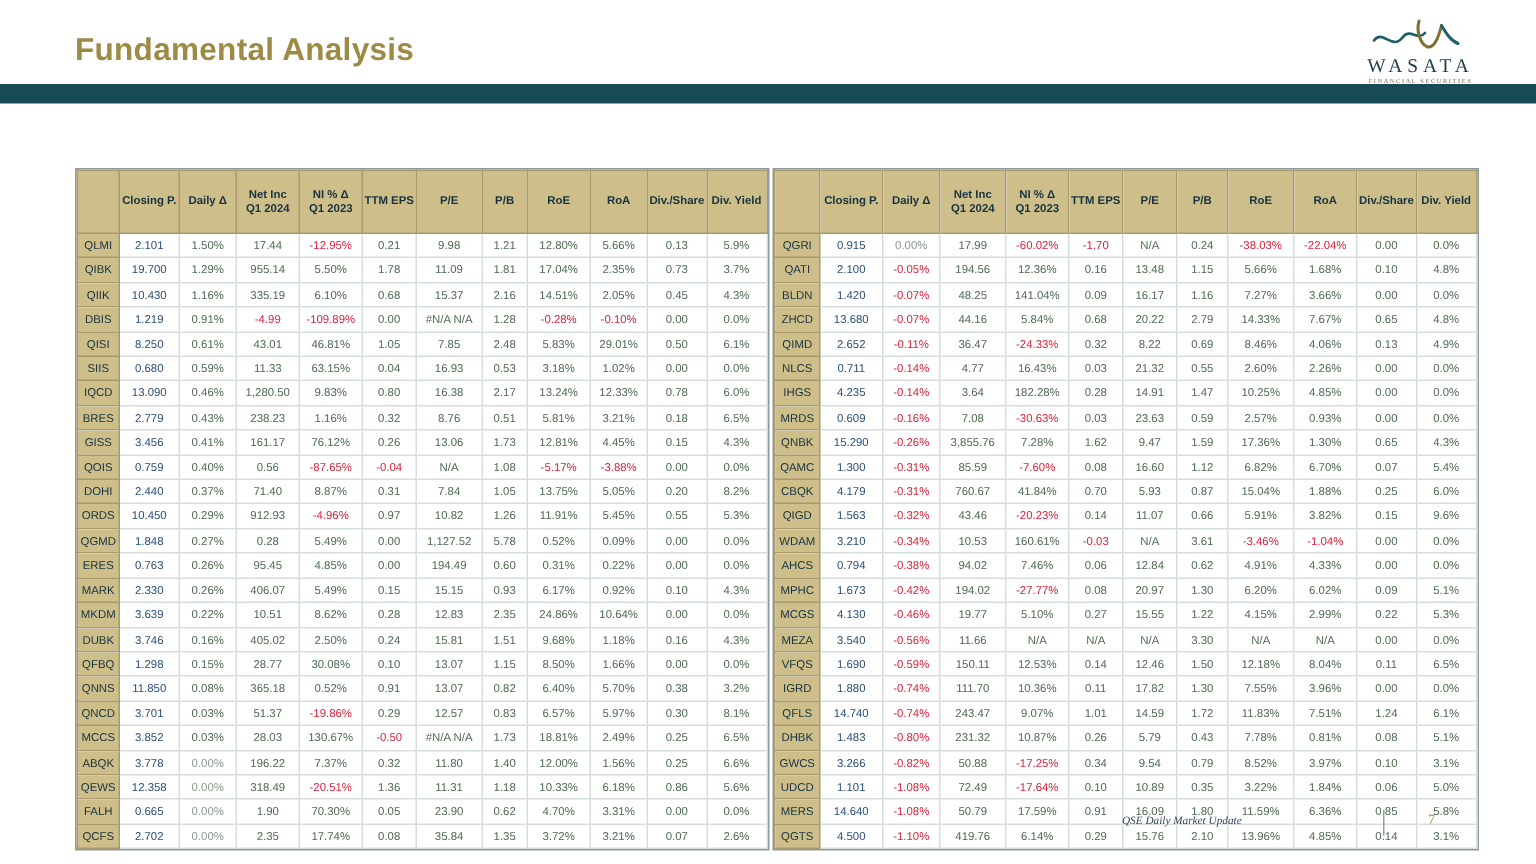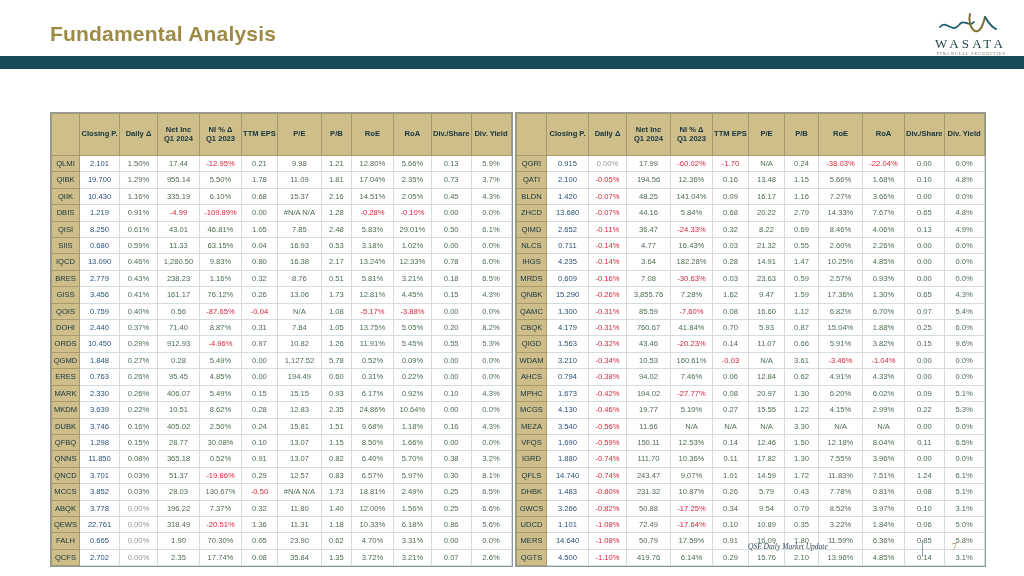--- a/index.html
+++ b/index.html
@@ -24,21 +24,21 @@
     font-size: 21px;
     font-weight: 700;
     letter-spacing: 0.2px;
     color: #9d8a45;
     white-space: nowrap;
   }
   .logo-block {
     position: absolute;
     right: 18px; top: 10px;
     width: 118px;
-    text-align: right;
+    text-align: center;
   }
   .logo-mark { height: 26px; }
   .logo-name {
     font-family: "Liberation Serif", "DejaVu Serif", serif;
     font-size: 13px;
     letter-spacing: 3.2px;
     color: #1b3c4b;
     margin-top: 1px;
     line-height: 1;
   }
@@ -513,21 +513,21 @@
                 <td class="num">0.32</td>
                 <td class="num">11.80</td>
                 <td class="num">1.40</td>
                 <td class="num">12.00%</td>
                 <td class="num">1.56%</td>
                 <td class="num">0.25</td>
                 <td class="num">6.6%</td>
               </tr>
               <tr>
                 <td class="tick">QEWS</td>
-                <td class="blue">22.761</td>
+                <td class="blue">12.358</td>
                 <td class="zero">0.00%</td>
                 <td class="num">318.49</td>
                 <td class="neg">-20.51%</td>
                 <td class="num">1.36</td>
                 <td class="num">11.31</td>
                 <td class="num">1.18</td>
                 <td class="num">10.33%</td>
                 <td class="num">6.18%</td>
                 <td class="num">0.86</td>
                 <td class="num">5.6%</td>

